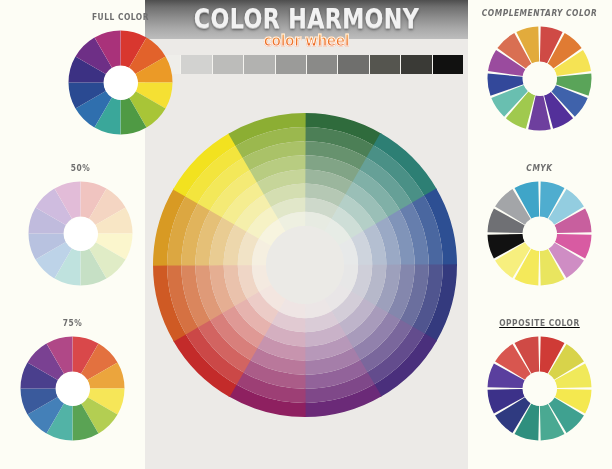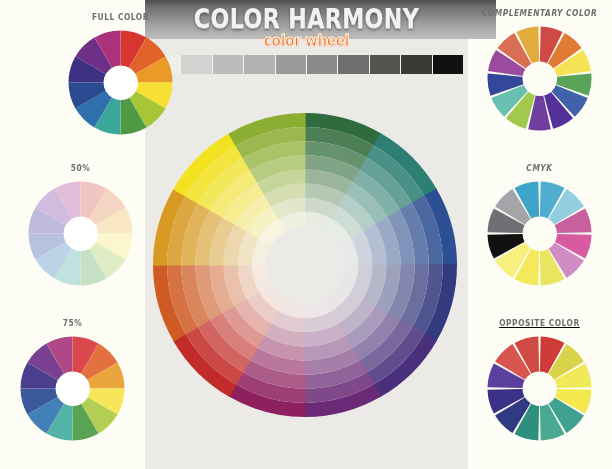--- a/index.html
+++ b/index.html
@@ -15,21 +15,20 @@
   
   .center-panel{
     position:absolute;left:145px;top:0;width:323px;height:469px;
     background:#eceae7;
   }
 
   
   .header{
     position:absolute;left:145px;top:0;width:323px;height:39px;
     background:linear-gradient(180deg,#4e4e4e 0%,#6f6f6f 18%,#8d8d8d 45%,#a8a8a8 72%,#bdbdbd 100%);
-    padding-left:28px;
   }
   .title{
     position:absolute;left:0;top:3px;width:323px;
     text-align:center;
     font-family:"DejaVu Sans", sans-serif;
     font-weight:bold;
     font-size:27px;
     letter-spacing:0.5px;
     color:#f2f2f2;
     transform:scaleX(0.82);

